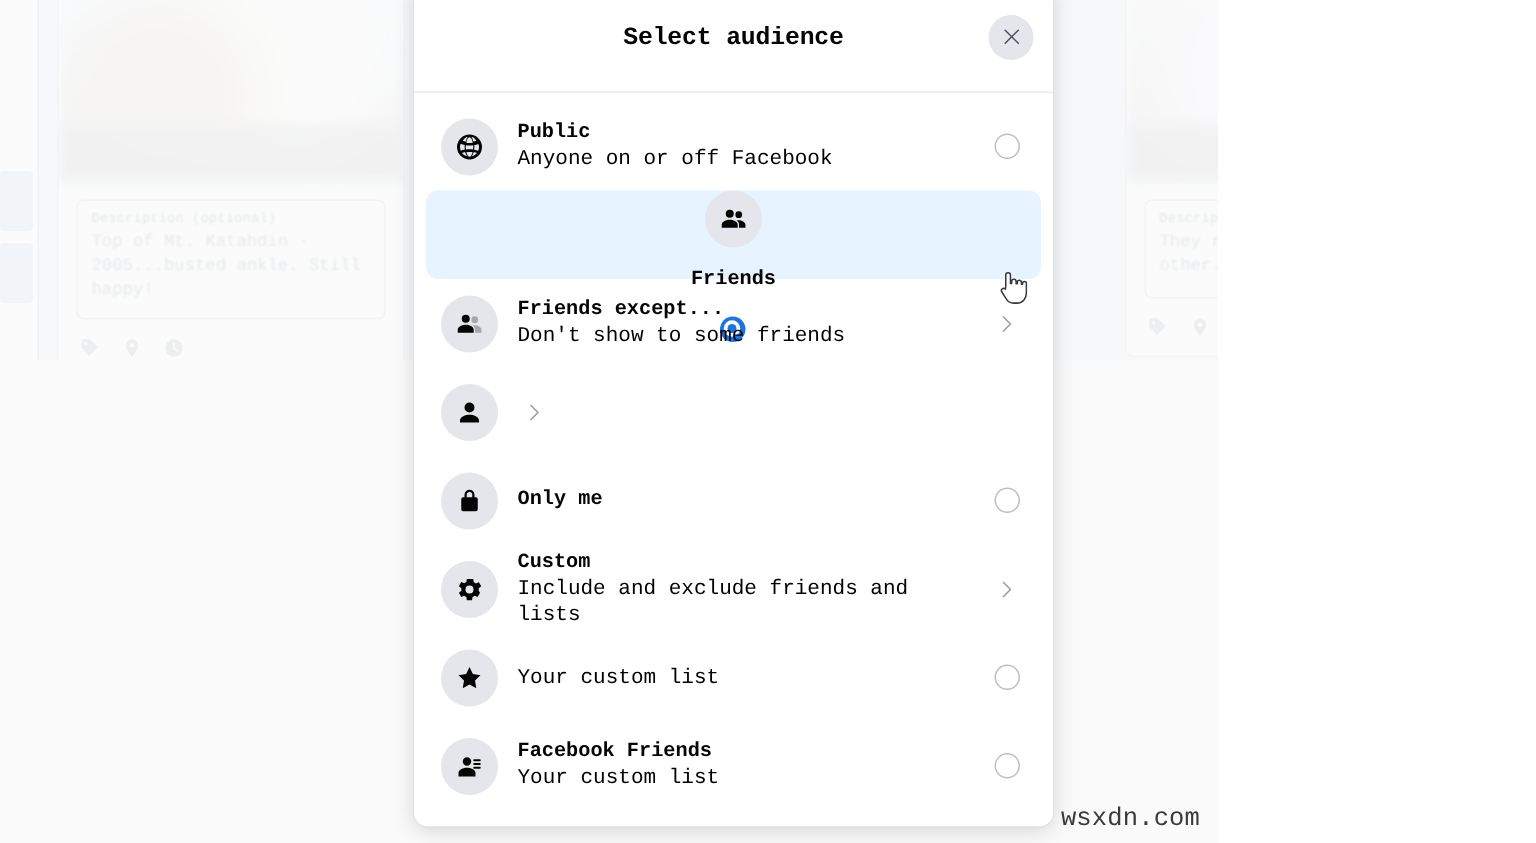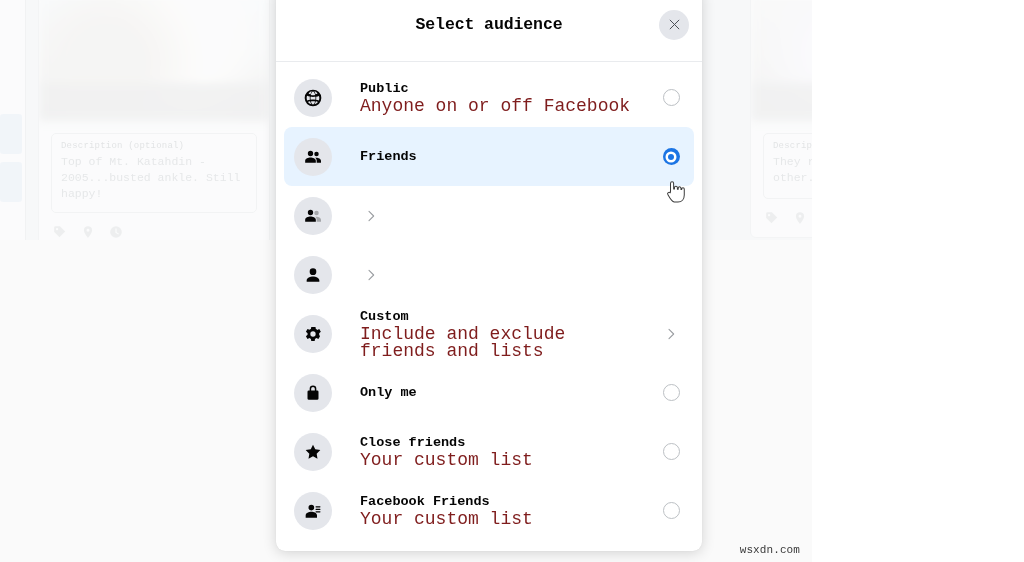--- a/index.html
+++ b/index.html
@@ -178,28 +178,29 @@
     flex: 1 1 auto;
     padding: 6px 8px 8px 8px;
     overflow: hidden;
   }
 
   
   .opt {
     position: relative;
     display: flex;
     align-items: center;
-    gap: 28px;
+    gap: 13px;
     height: 59px;
     padding: 0 10px 0 10px;
     border-radius: 8px;
     cursor: pointer;
   }
   .opt.selected {
     background: #e7f3ff;
+    flex-direction: column;
   }
 
   .opt-avatar {
     flex: 0 0 auto;
     width: 38px;
     height: 38px;
     border-radius: 50%;
     background: #e4e6eb;
     display: flex;
     align-items: center;
@@ -214,22 +215,22 @@
     flex-direction: column;
     justify-content: center;
   }
   .opt-title {
     font-size: 13.5px;
     font-weight: bold;
     color: #050505;
     line-height: 17px;
   }
   .opt-sub {
-    font-size: 18px;
-    color: #7f1d1d;
+    font-size: 14px;
+    color: #000000;
     line-height: 17px;
     margin-top: 1px;
   }
   .opt-sub:empty { display: none; }
 
   .opt-ctrl {
     flex: 0 0 auto;
     width: 22px;
     height: 22px;
     display: flex;
@@ -285,21 +286,21 @@
     pointer-events: none;
     z-index: 50;
   }
   .cursor svg { width: 100%; height: 100%; }
 
   
   .watermark {
     position: absolute;
     right: 12px;
     bottom: 6px;
-    font-size: 11px;
+    font-size: 17px;
     color: #3a3a3a;
     letter-spacing: .1px;
     z-index: 60;
   }
 </style>
 </head>
 <body>
 
 <div id="root">
 
@@ -413,20 +414,24 @@
         </span>
       </div>
 
       <div class="opt">
         <span class="opt-avatar">
           <svg viewBox="0 0 24 24">
             <path d="M9 11a3.2 3.2 0 100-6.4A3.2 3.2 0 009 11zM9 12.6c-2.6 0-6.4 1.3-6.4 3.9V19H15.4v-2.5c0-2.6-3.8-3.9-6.4-3.9z"></path>
             <path opacity=".28" d="M16.2 11.2a2.7 2.7 0 100-5.4 2.7 2.7 0 000 5.4zm0 1.7c-.5 0-1.1 0-1.7.1 1.2.9 1.9 2 1.9 3.5V19h5.2v-2.3c0-2.3-3.1-3.8-5.4-3.8z"></path>
           </svg>
         </span>
+        <span class="opt-text">
+          <span class="opt-title">Friends except...</span>
+          <span class="opt-sub">Don't show to some friends</span>
+        </span>
         <span class="opt-ctrl">
           <span class="chev">
             <svg viewBox="0 0 24 24">
                 <path d="M9 5l7 7-7 7" stroke-linecap="round" stroke-linejoin="round"></path>
               </svg>
           </span>
         </span>
       </div>
 
       <div class="opt">
@@ -440,59 +445,58 @@
             <svg viewBox="0 0 24 24">
                 <path d="M9 5l7 7-7 7" stroke-linecap="round" stroke-linejoin="round"></path>
               </svg>
           </span>
         </span>
       </div>
 
       <div class="opt">
         <span class="opt-avatar">
           <svg viewBox="0 0 24 24">
+              <path d="M17 9h-1V7a4 4 0 00-8 0v2H7a1.6 1.6 0 00-1.6 1.6v8A1.6 1.6 0 007 20.2h10a1.6 1.6 0 001.6-1.6v-8A1.6 1.6 0 0017 9zM9.8 7a2.2 2.2 0 014.4 0v2H9.8z"></path>
+            </svg>
+        </span>
+        <span class="opt-text">
+          <span class="opt-title">Only me</span>
+
+        </span>
+        <span class="opt-ctrl">
+          <span class="radio"></span>
+        </span>
+      </div>
+
+      <div class="opt">
+        <span class="opt-avatar">
+          <svg viewBox="0 0 24 24">
               <path d="M19.4 13a7.6 7.6 0 000-2l2-1.6-1.9-3.3-2.4 1a7.6 7.6 0 00-1.7-1l-.4-2.6H9.9L9.5 6a7.6 7.6 0 00-1.7 1l-2.4-1L3.5 9.4 5.5 11a7.6 7.6 0 000 2l-2 1.6 1.9 3.3 2.4-1c.5.4 1.1.8 1.7 1l.4 2.6h4.1l.4-2.6c.6-.2 1.2-.6 1.7-1l2.4 1 1.9-3.3zM12 15.2A3.2 3.2 0 1112 8.8a3.2 3.2 0 010 6.4z"></path>
             </svg>
         </span>
         <span class="opt-text">
           <span class="opt-title">Custom</span>
           <span class="opt-sub">Include and exclude friends and lists</span>
         </span>
         <span class="opt-ctrl">
           <span class="chev">
             <svg viewBox="0 0 24 24">
                 <path d="M9 5l7 7-7 7" stroke-linecap="round" stroke-linejoin="round"></path>
               </svg>
           </span>
         </span>
       </div>
 
       <div class="opt">
         <span class="opt-avatar">
           <svg viewBox="0 0 24 24">
-              <path d="M17 9h-1V7a4 4 0 00-8 0v2H7a1.6 1.6 0 00-1.6 1.6v8A1.6 1.6 0 007 20.2h10a1.6 1.6 0 001.6-1.6v-8A1.6 1.6 0 0017 9zM9.8 7a2.2 2.2 0 014.4 0v2H9.8z"></path>
-            </svg>
-        </span>
-        <span class="opt-text">
-          <span class="opt-title">Only me</span>
-
-        </span>
-        <span class="opt-ctrl">
-          <span class="radio"></span>
-        </span>
-      </div>
-
-      <div class="opt">
-        <span class="opt-avatar">
-          <svg viewBox="0 0 24 24">
               <path d="M12 3.2l2.7 5.6 6.1.9-4.4 4.3 1 6.1-5.4-2.9-5.4 2.9 1-6.1-4.4-4.3 6.1-.9z"></path>
             </svg>
         </span>
         <span class="opt-text">
-          <span class="opt-title">Close friends</span>
           <span class="opt-sub">Your custom list</span>
         </span>
         <span class="opt-ctrl">
           <span class="radio"></span>
         </span>
       </div>
 
       <div class="opt">
         <span class="opt-avatar">
           <svg viewBox="0 0 24 24">

